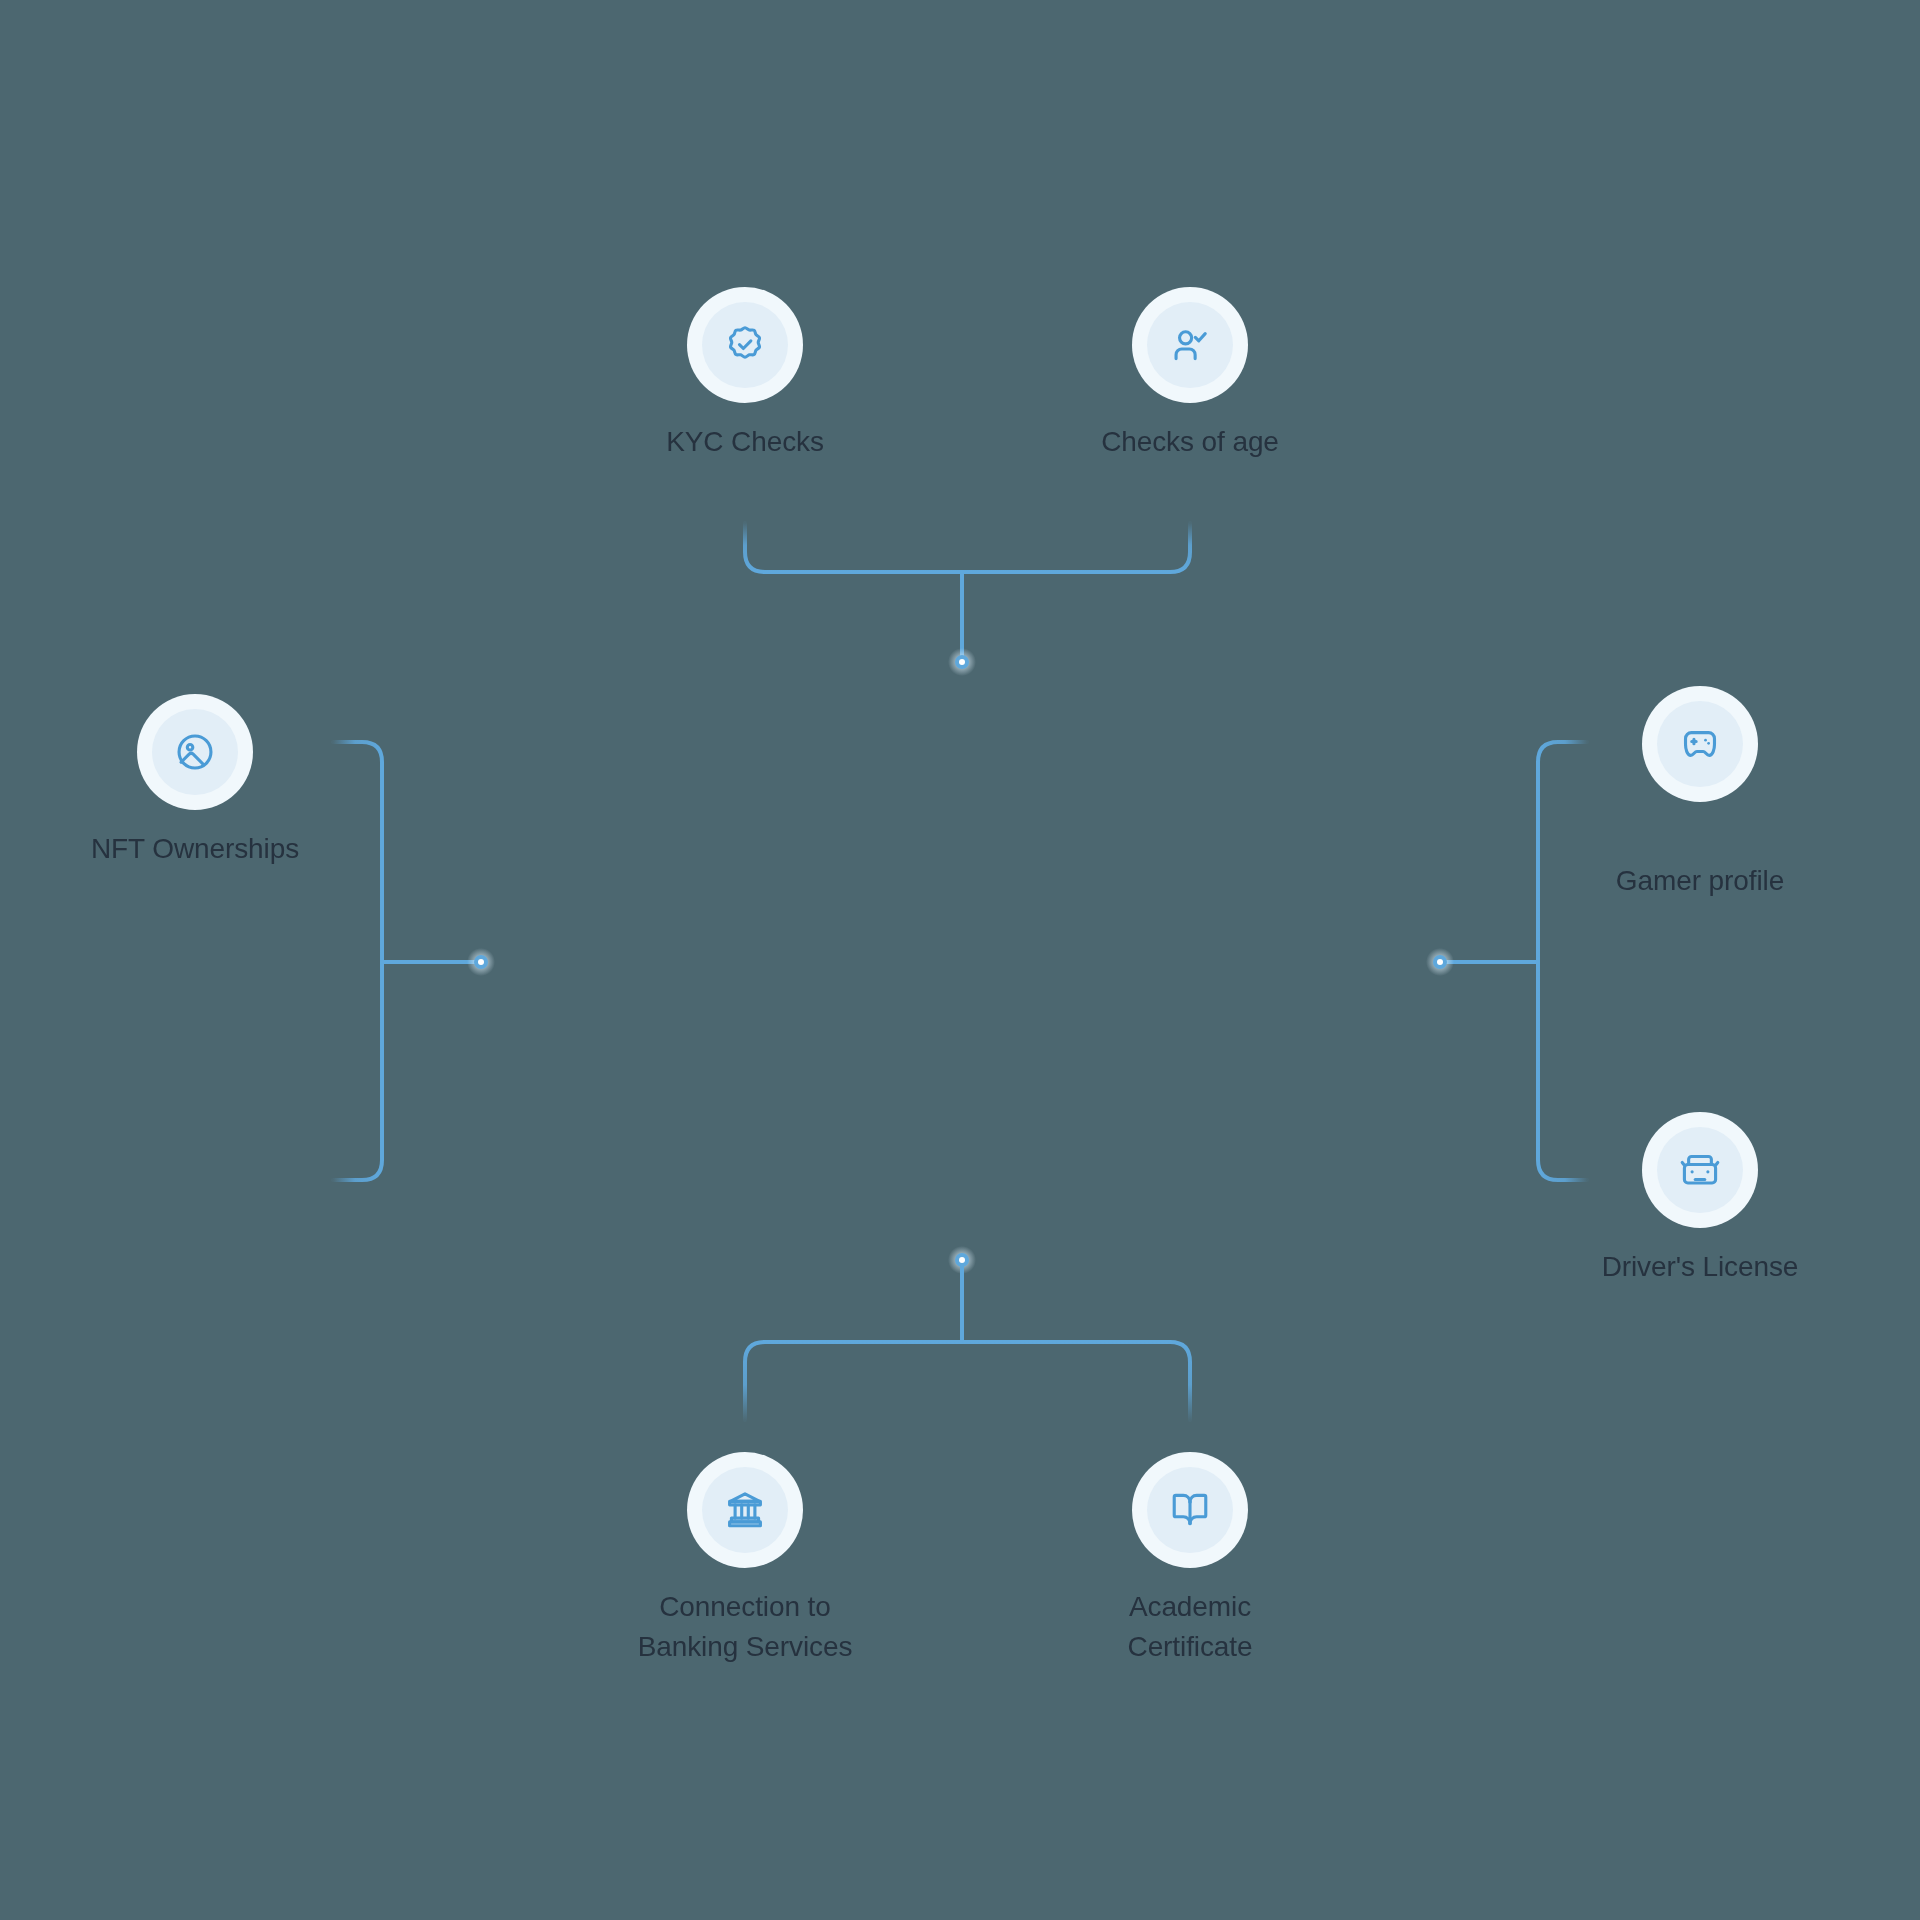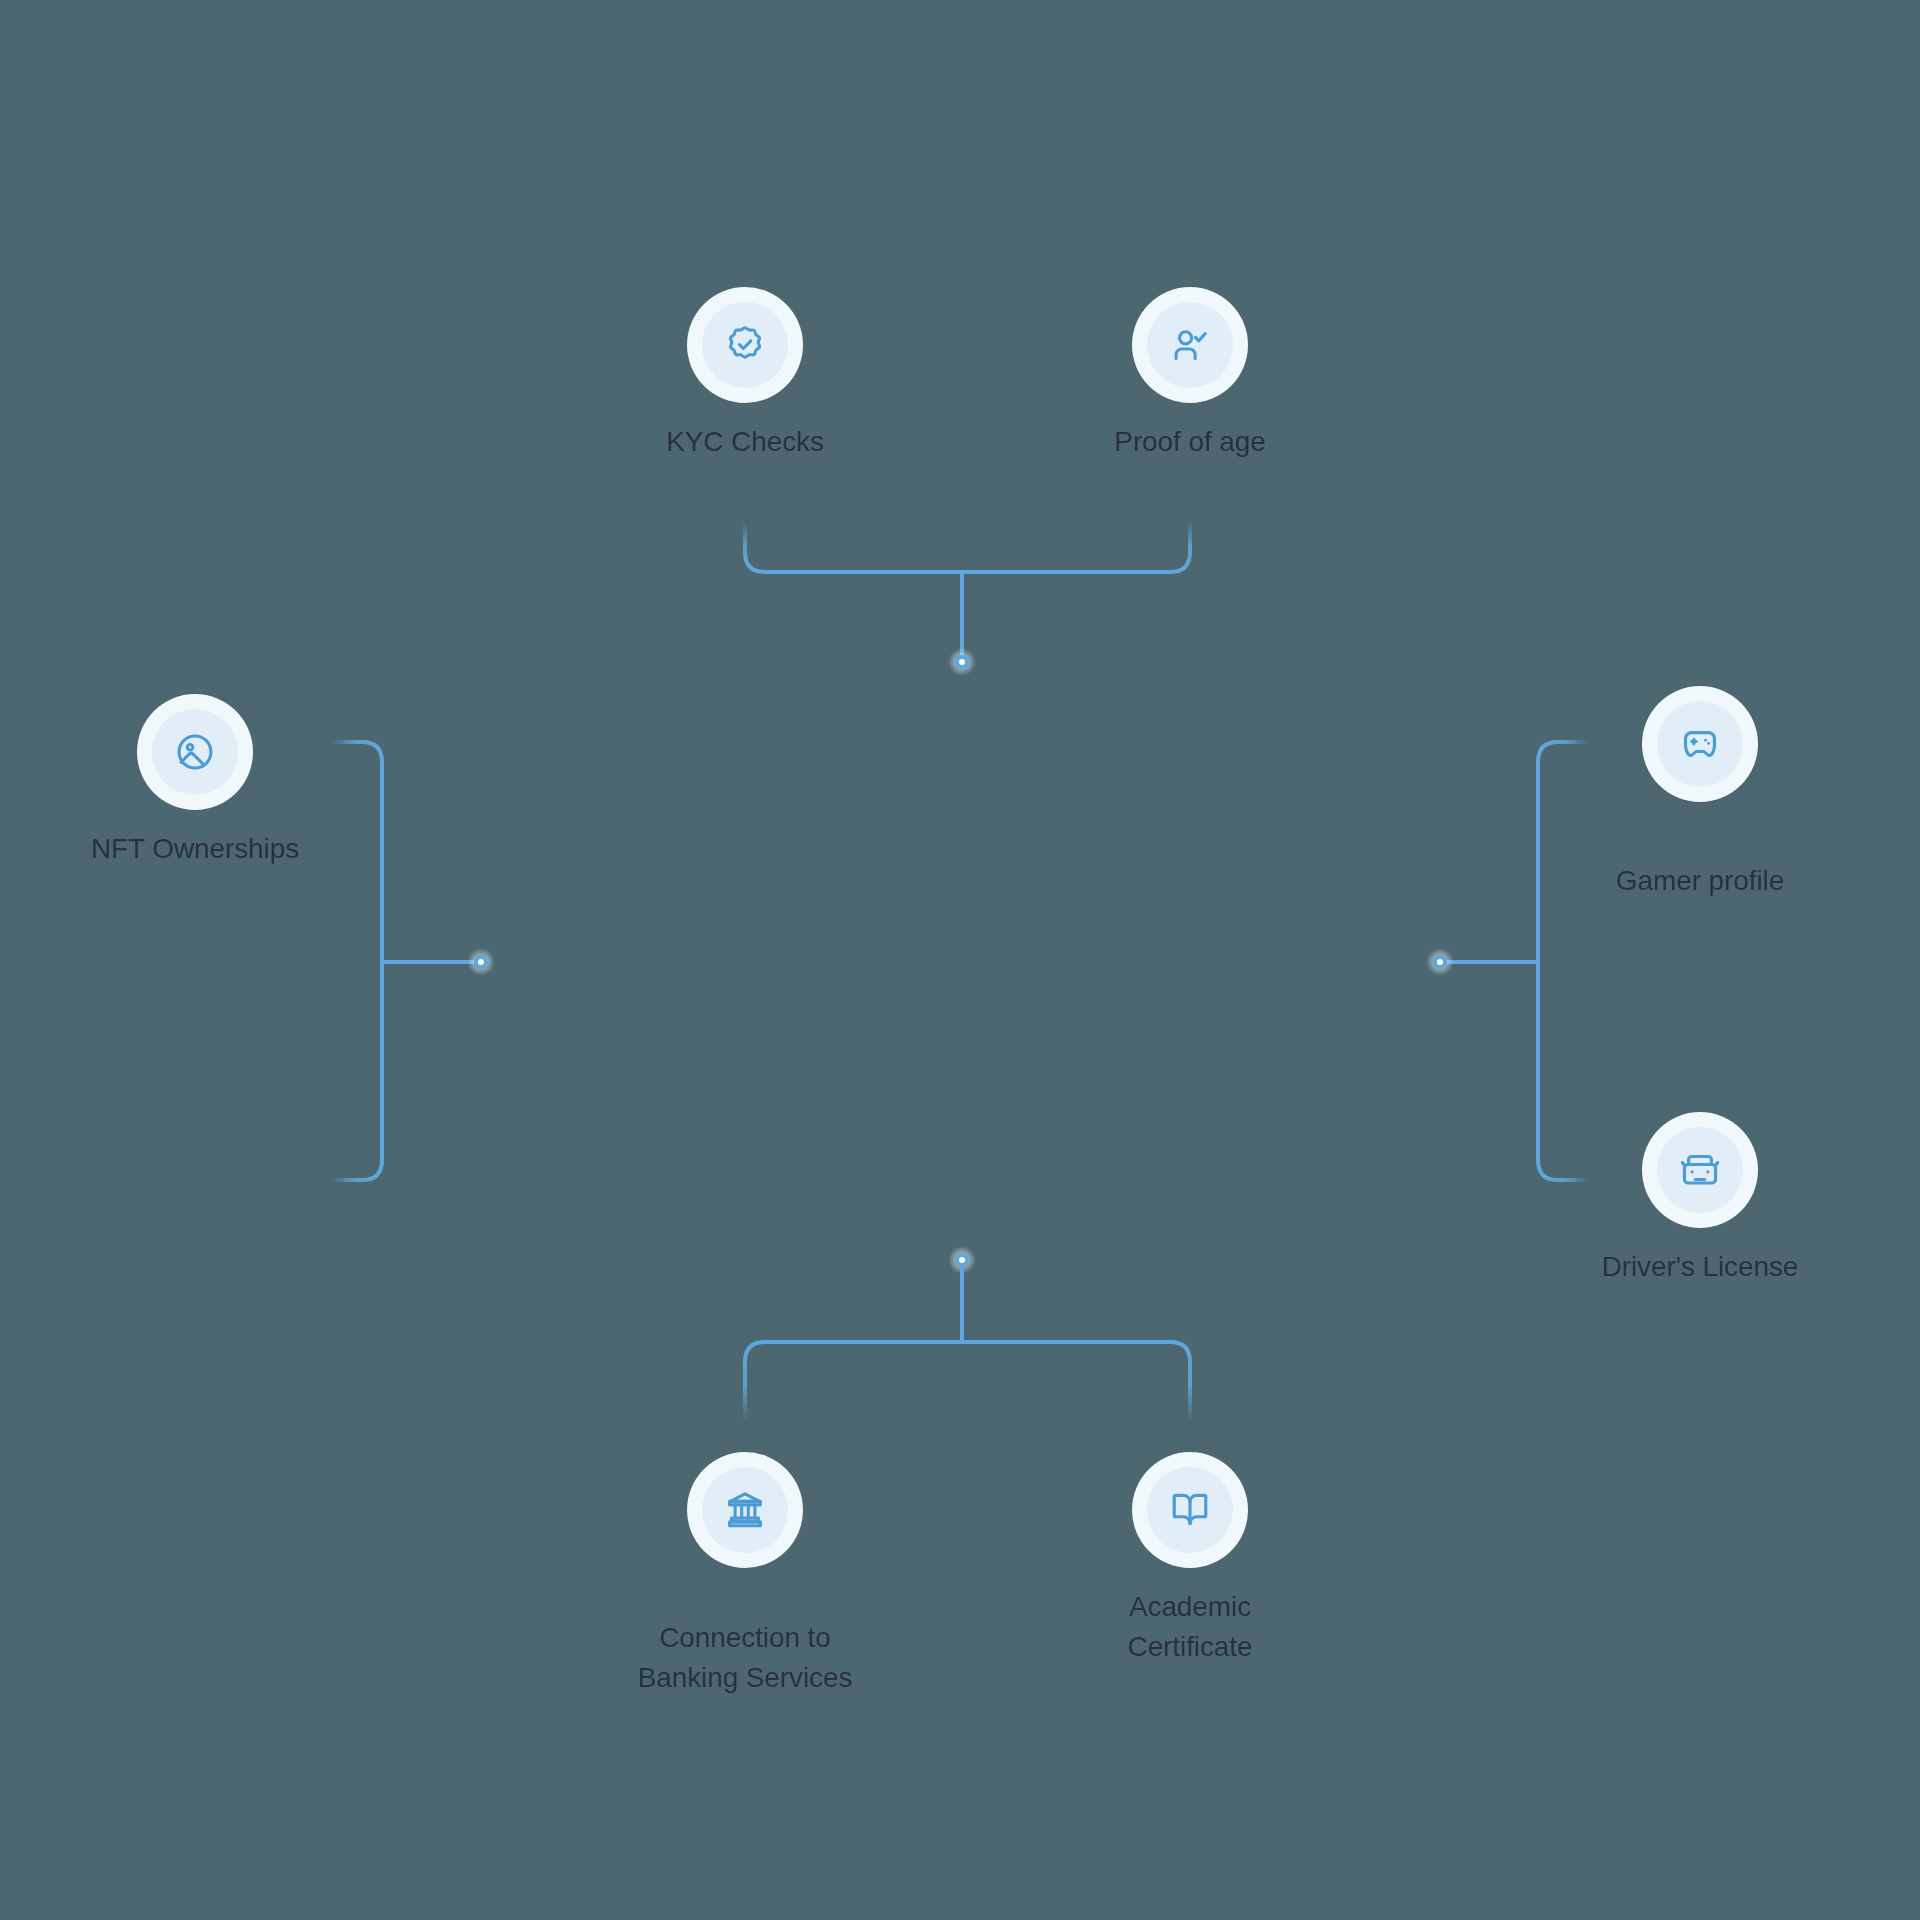--- a/index.html
+++ b/index.html
@@ -148,21 +148,21 @@
   <div class="node" style="left:1190px; top:287px;">
     <div class="node-circle">
       <div class="node-circle-inner">
         <svg width="44" height="44" viewBox="0 0 24 24" fill="none" stroke="#4A9BD6" stroke-width="1.7" stroke-linecap="round" stroke-linejoin="round">
           <circle cx="9.6" cy="8.1" r="3.3"></circle>
           <path d="M4.4 19.4v-2.1a3.1 3.1 0 0 1 3.1-3.1h4.2a3.1 3.1 0 0 1 3.1 3.1v2.1"></path>
           <path d="M14.9 7.8l1.9 1.9 3.5-3.9"></path>
         </svg>
       </div>
     </div>
-    <div class="node-label">Proof of age</div>
+    <div class="node-label">Checks of age</div>
   </div>
 
   <div class="node" style="left:195px; top:694px;">
     <div class="node-circle">
       <div class="node-circle-inner">
         <svg width="44" height="44" viewBox="0 0 24 24" fill="none" stroke="#4A9BD6" stroke-width="1.7" stroke-linecap="round" stroke-linejoin="round">
           <circle cx="12" cy="12" r="8.7"></circle>
           <circle cx="9.3" cy="9.4" r="1.5"></circle>
           <path d="M4.4 17.6l4.4-4.4a1.6 1.6 0 0 1 2.2 0l5.4 5.4"></path>
         </svg>
@@ -195,21 +195,21 @@
           <path d="M3.5 9.4L2.3 7.9M20.5 9.4l1.2-1.5"></path>
           <circle cx="7.7" cy="13" r=".85" fill="#4A9BD6" stroke="none"></circle>
           <circle cx="16.3" cy="13" r=".85" fill="#4A9BD6" stroke="none"></circle>
           <path d="M9.4 17.2h5.2"></path>
         </svg>
       </div>
     </div>
     <div class="node-label">Driver's License</div>
   </div>
 
-  <div class="node" style="left:745px; top:1452px;gap:31px;">
+  <div class="node" style="left:745px; top:1452px;">
     <div class="node-circle">
       <div class="node-circle-inner">
         <svg width="44" height="44" viewBox="0 0 24 24" fill="none" stroke="#4A9BD6" stroke-width="1.7" stroke-linecap="round" stroke-linejoin="round">
           <path d="M12 3.2l8 4.1H4l8-4.1z"></path>
           <path d="M3.6 7.3h16.8v1.9H3.6z"></path>
           <path d="M6.6 9.2v7.2M10.2 9.2v7.2M13.8 9.2v7.2M17.4 9.2v7.2"></path>
           <path d="M4.6 16.4h14.8v2.1H4.6z"></path>
           <path d="M3.6 18.5h16.8v2.1H3.6z"></path>
         </svg>
       </div>

